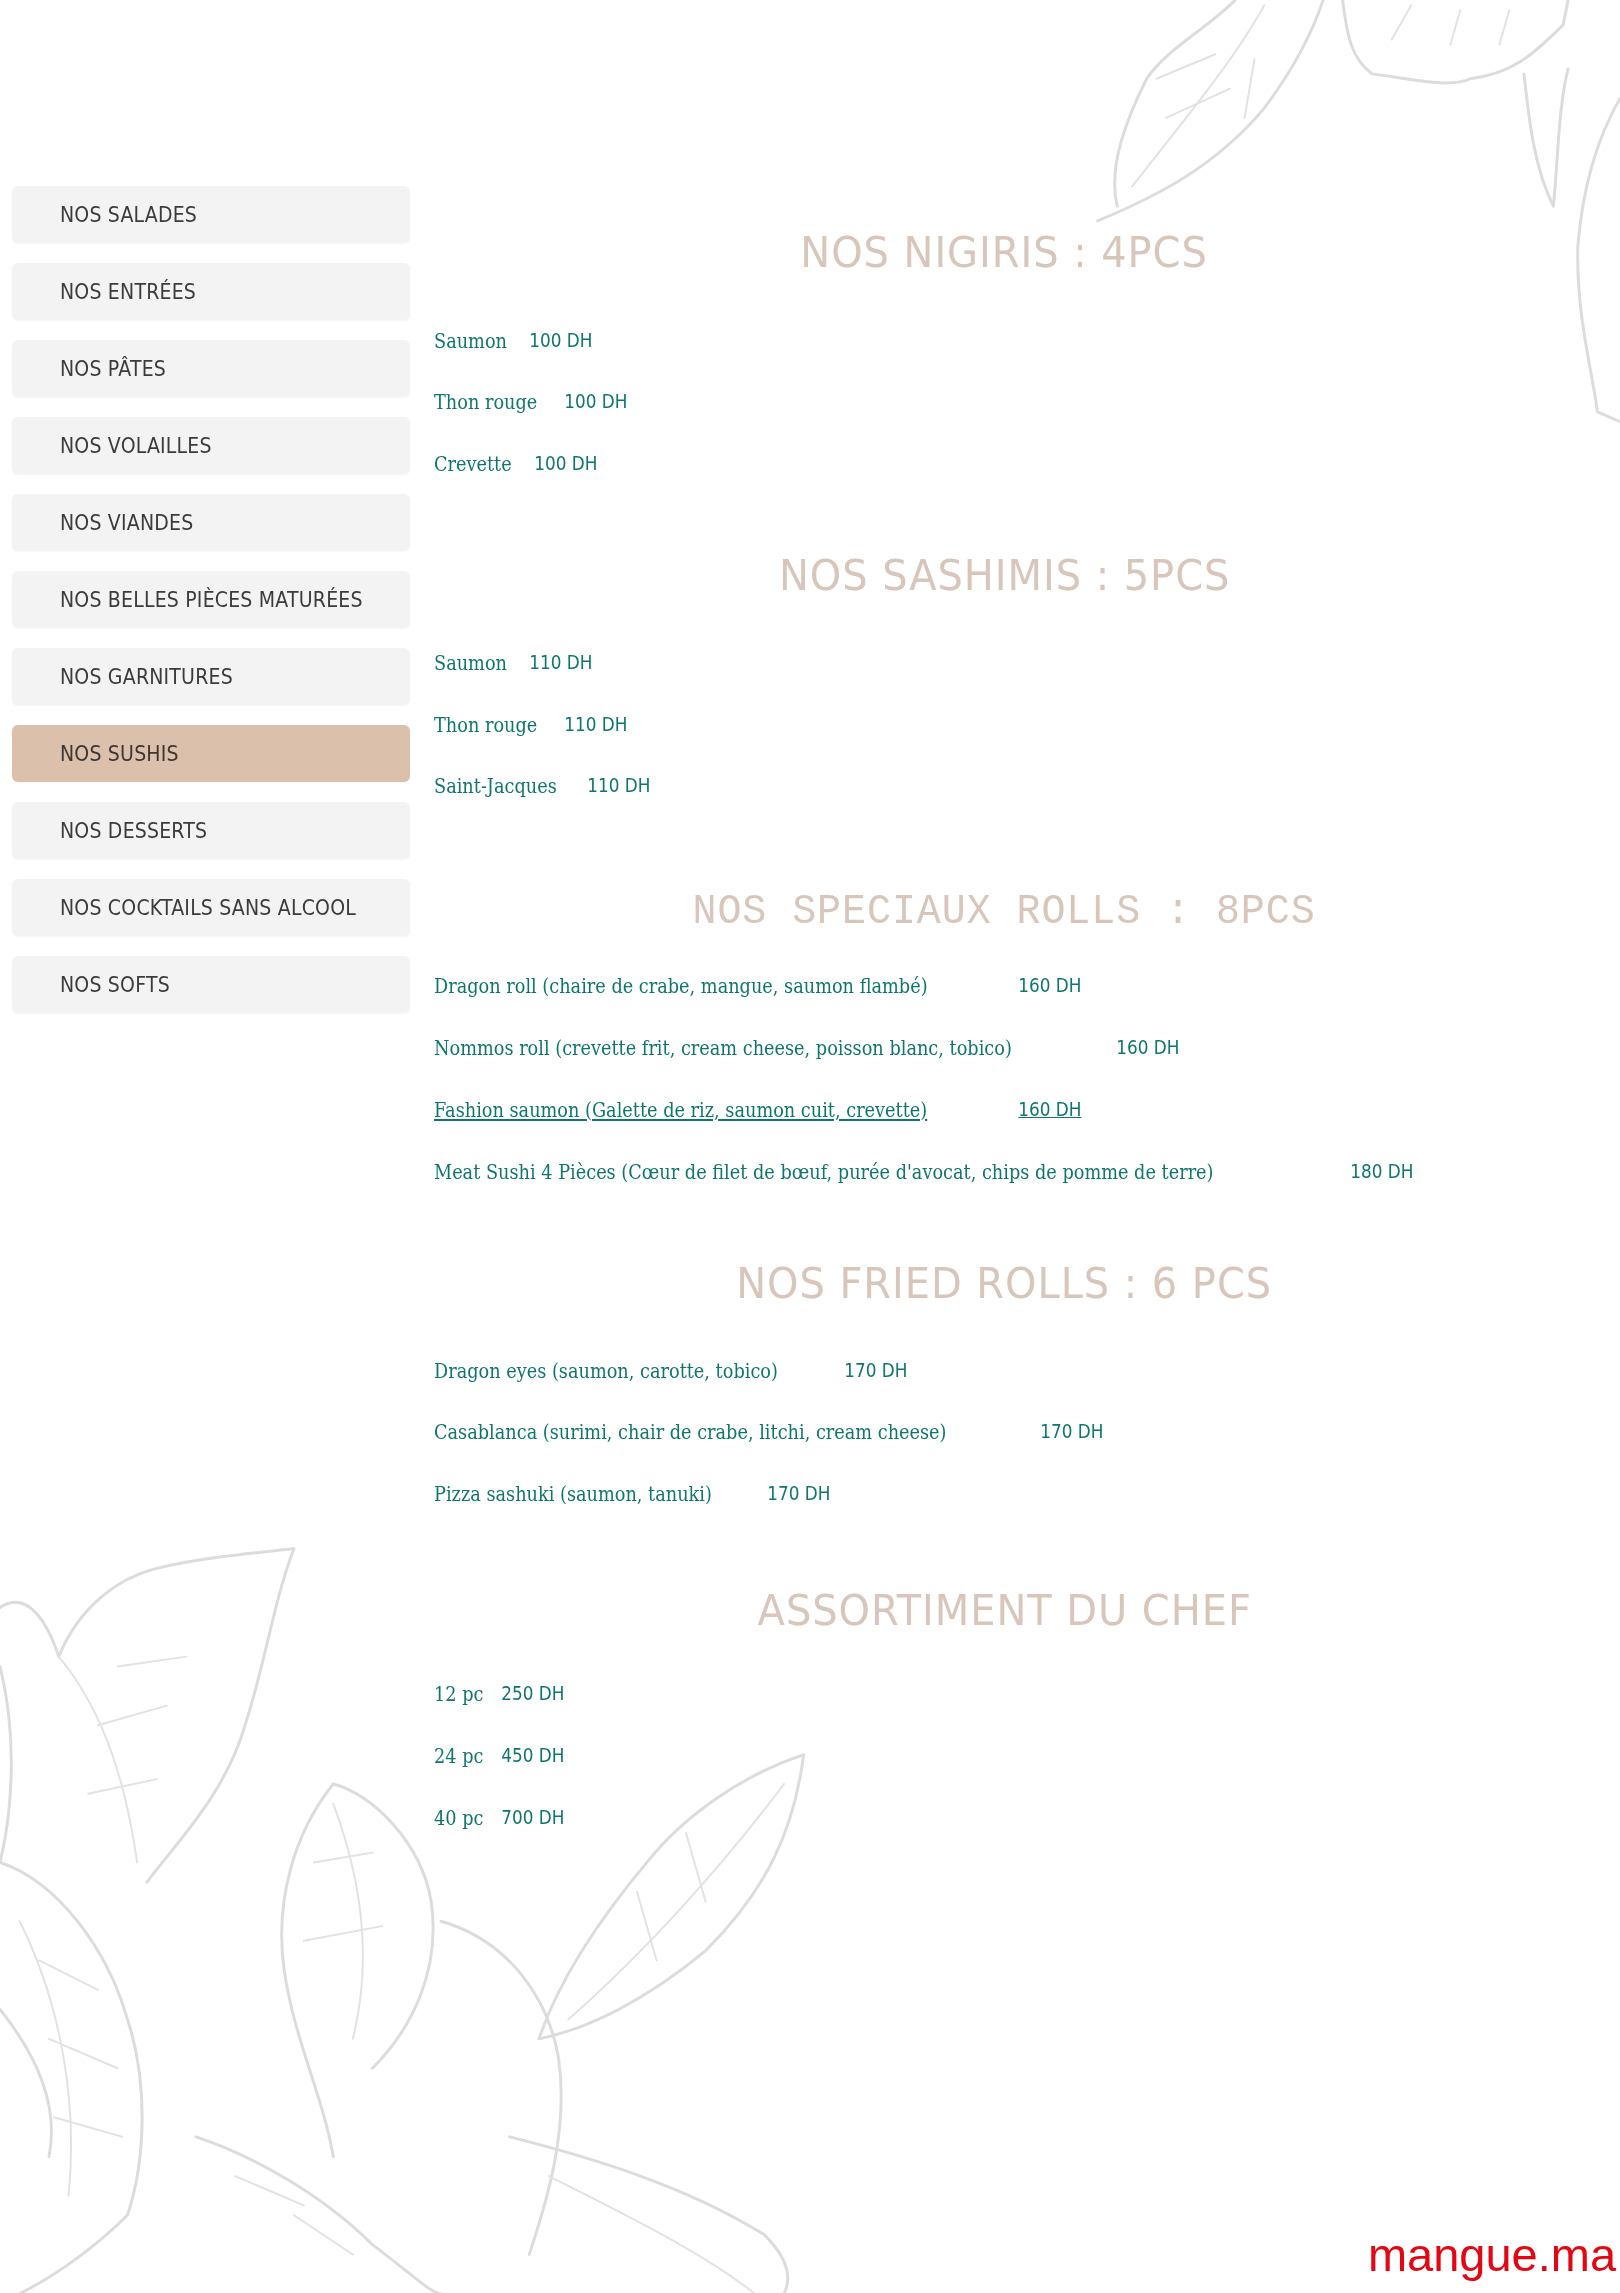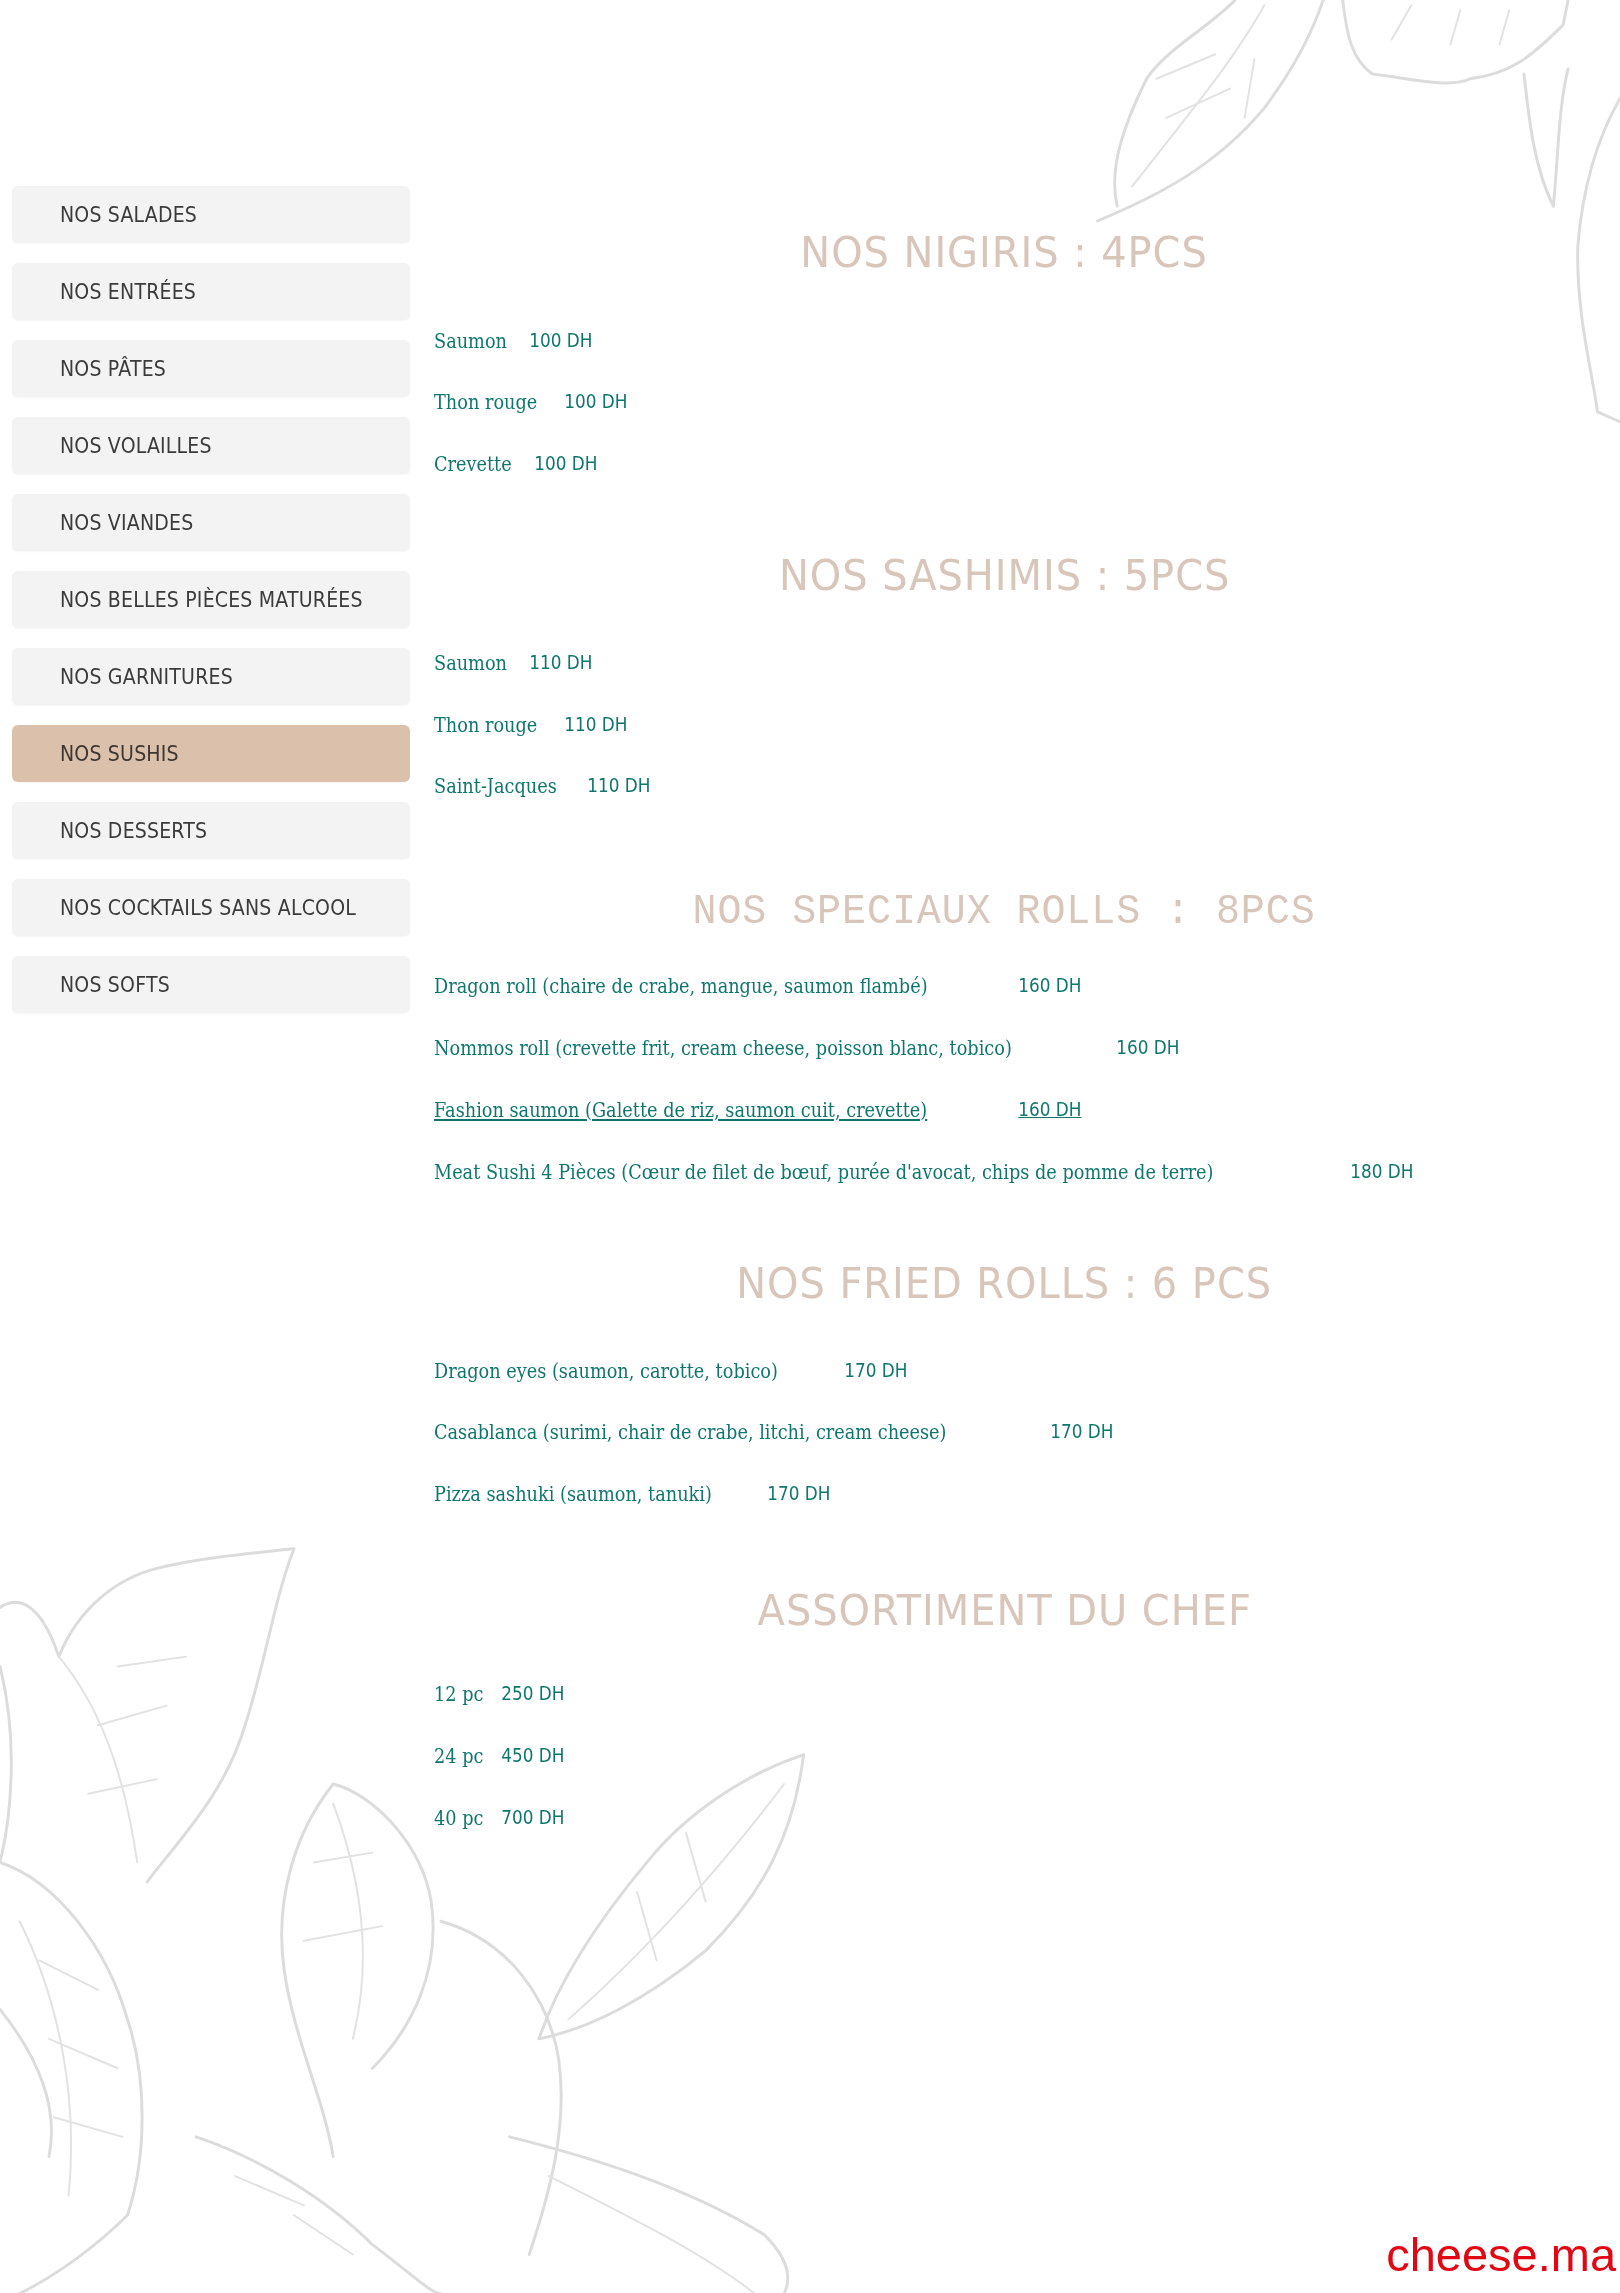--- a/index.html
+++ b/index.html
@@ -169,21 +169,21 @@
       <span class="price">180 DH</span>
     </div>
 
   <section class="section" style="top:1254px;">
     <h2 class="section-title" style="margin:0;"><span>NOS FRIED ROLLS : 6 PCS</span></h2>
   </section>
   <div class="row" style="top:1351px;">
       <span class="name">Dragon eyes (saumon, carotte, tobico)</span>
       <span class="price">170 DH</span>
     </div>
-  <div class="row" style="top:1412px;gap:10px;">
+  <div class="row" style="top:1412px;">
       <span class="name">Casablanca (surimi, chair de crabe, litchi, cream cheese)</span>
       <span class="price">170 DH</span>
     </div>
   <div class="row" style="top:1474px;">
       <span class="name">Pizza sashuki (saumon, tanuki)</span>
       <span class="price">170 DH</span>
     </div>
 
   <section class="section" style="top:1577px;">
     <h2 class="section-title" style="margin:4px;"><span>ASSORTIMENT DU CHEF</span></h2>
@@ -195,14 +195,14 @@
   <div class="row" style="top:1736px;">
       <span class="name">24 pc</span>
       <span class="price">450 DH</span>
     </div>
   <div class="row" style="top:1798px;">
       <span class="name">40 pc</span>
       <span class="price">700 DH</span>
     </div>
 </main>
 
-<div class="watermark">cheese.ma</div>
+<div class="watermark">mangue.ma</div>
 
 
 </body></html>

